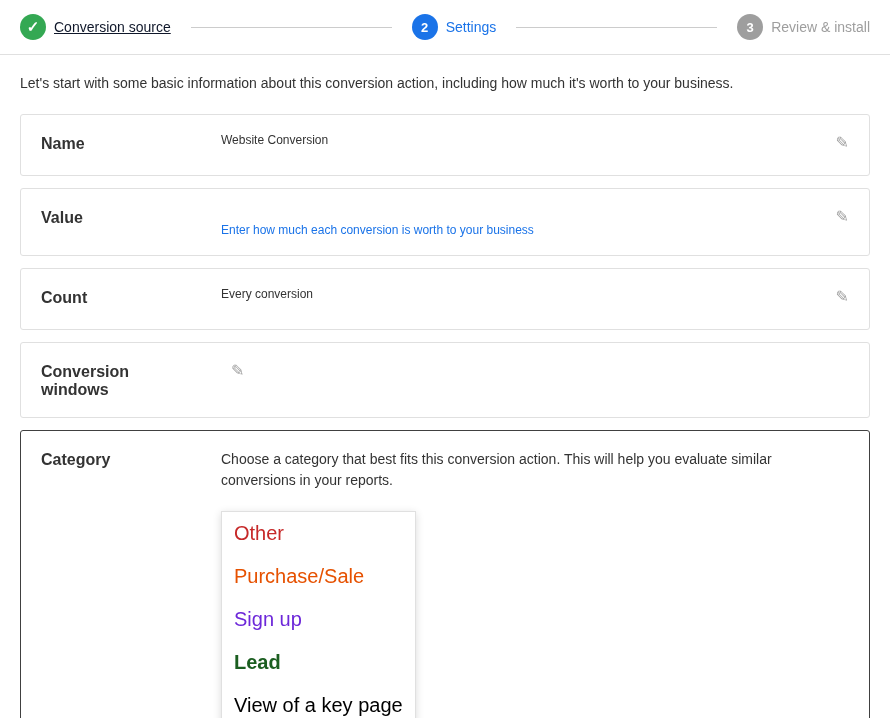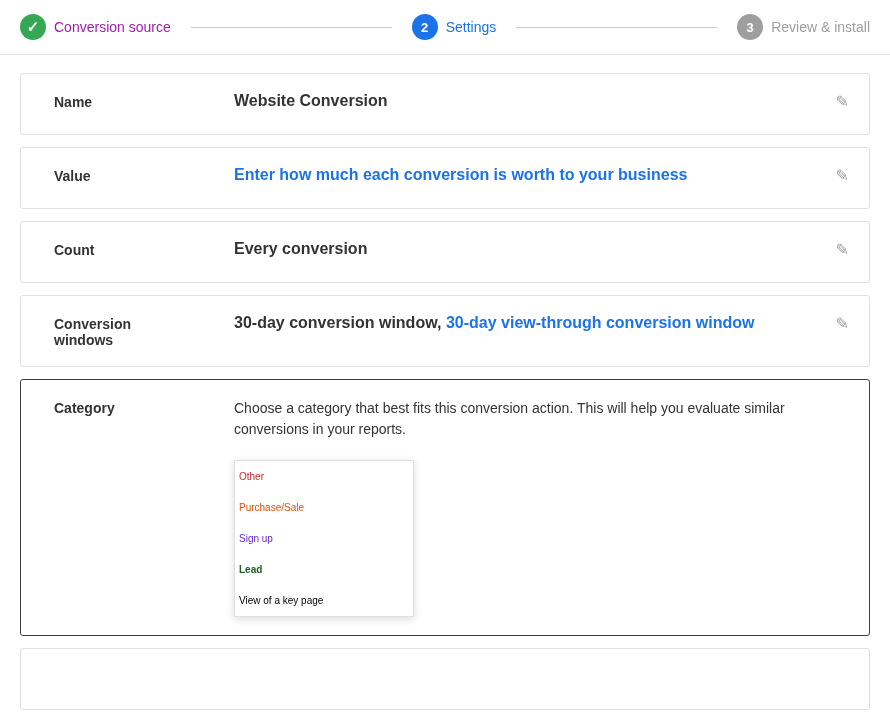--- a/index.html
+++ b/index.html
@@ -40,21 +40,21 @@
       justify-content: center;
       font-size: 13px;
       font-weight: bold;
       color: #fff;
     }
     .step-circle.active { background: #1a73e8; }
     .step-circle.inactive { background: #9e9e9e; }
     .step-circle.done { background: #34a853; }
     .checkmark-icon { font-size: 15px; }
     .step-label { font-size: 14px; color: #333; }
-    .step-label.done { color: #a21caf; }
+    .step-label.done { color: #0f172a; text-decoration: underline; }
     .step-label.active { color: #1a73e8; }
     .step-label.inactive { color: #9e9e9e; }
 
     
     .main-content {
       padding: 18px 20px;
     }
 
     .intro-text {
       font-size: 14px;
@@ -72,33 +72,31 @@
     }
     .form-row {
       display: flex;
       align-items: flex-start;
       padding: 18px 20px;
       min-height: 60px;
     }
     .form-label {
       width: 180px;
       font-weight: bold;
-      font-size: 14px;
+      font-size: 16px;
       color: #333;
       flex-shrink: 0;
       padding-top: 2px;
-      margin-left: 13px;
     }
     .form-value {
       flex: 1;
-      font-size: 16px;
-      color: #333;
-      font-weight: bold;
-    }
-    .form-value.blue-text { color: #1a73e8; }
+      font-size: 12px;
+      color: #333;
+    }
+    .form-value.blue-text { color: #1a73e8; margin-top: 16px; }
     .form-edit {
       margin-left: 10px;
       color: #9e9e9e;
       cursor: pointer;
       font-size: 16px;
     }
 
     
     .category-section {
       border: 1px solid #404040;
@@ -129,22 +127,22 @@
       display: inline-block;
     }
     .dropdown-menu {
       background: #fff;
       border: 1px solid #e0e0e0;
       box-shadow: 0 2px 8px rgba(0,0,0,0.15);
       min-width: 180px;
       z-index: 10;
     }
     .dropdown-item {
-      padding: 10px 4px;
-      font-size: 10px;
+      padding: 10px 12px;
+      font-size: 20px;
       color: #333;
       cursor: pointer;
       display: block;
     }
     .dropdown-item.red { color: #c62828; }
     .dropdown-item.orange { color: #e65100; }
     .dropdown-item.blue-item { color: #6d28d9; }
     .dropdown-item.green { color: #1b5e20; font-weight: bold; }
     .dropdown-item.teal { color: #000000; }
 
@@ -178,20 +176,23 @@
   <div class="step">
     <div class="step-circle inactive">
       <span>3</span>
     </div>
     <span class="step-label inactive">Review &amp; install</span>
   </div>
 </div>
 
 <div class="main-content">
 
+  <p class="intro-text">
+    Let's start with some basic information about this conversion action, including how much it's worth to your business.
+  </p>
 
   <div class="form-section">
     <div class="form-row">
       <div class="form-label">Name</div>
       <div class="form-value">Website Conversion</div>
       <div class="form-edit pencil"></div>
     </div>
   </div>
 
   <div class="form-section">
@@ -208,23 +209,20 @@
       <div class="form-value">Every conversion</div>
       <div class="form-edit pencil"></div>
     </div>
   </div>
 
   <div class="form-section">
     <div class="form-row">
       <div class="form-label">
         <span>Conversion</span><br>
         <span>windows</span>
-      </div>
-      <div class="form-value">
-        <span style="color:#333;">30-day conversion window, </span><span style="color:#1a73e8;">30-day view-through conversion window</span>
       </div>
       <div class="form-edit pencil"></div>
     </div>
   </div>
 
   <div class="category-section">
     <div class="category-row">
       <div class="form-label">Category</div>
       <div class="category-right">
         <div class="category-description">

